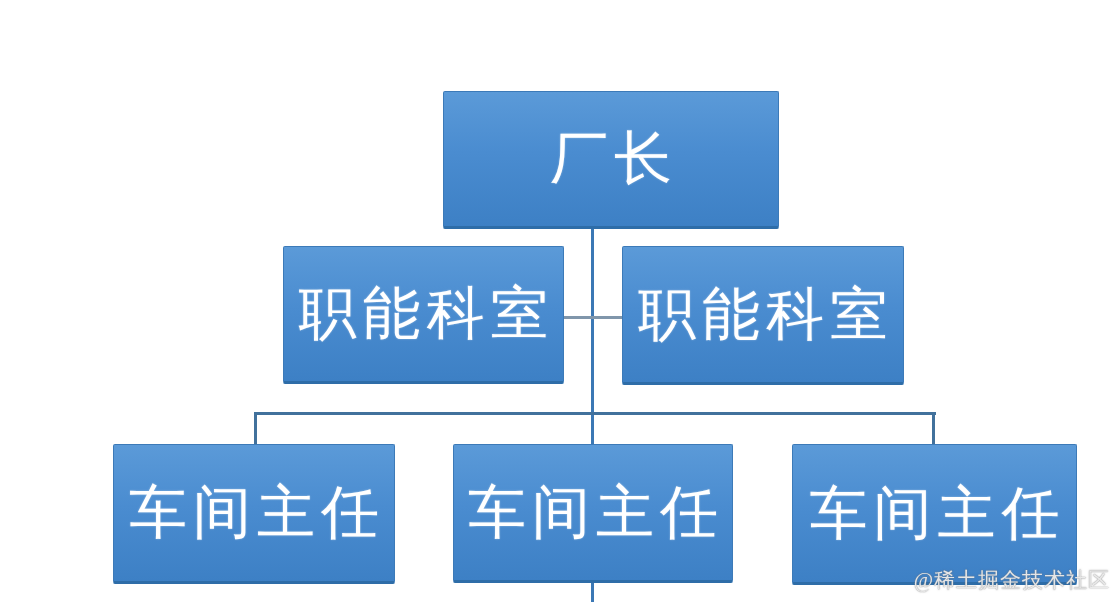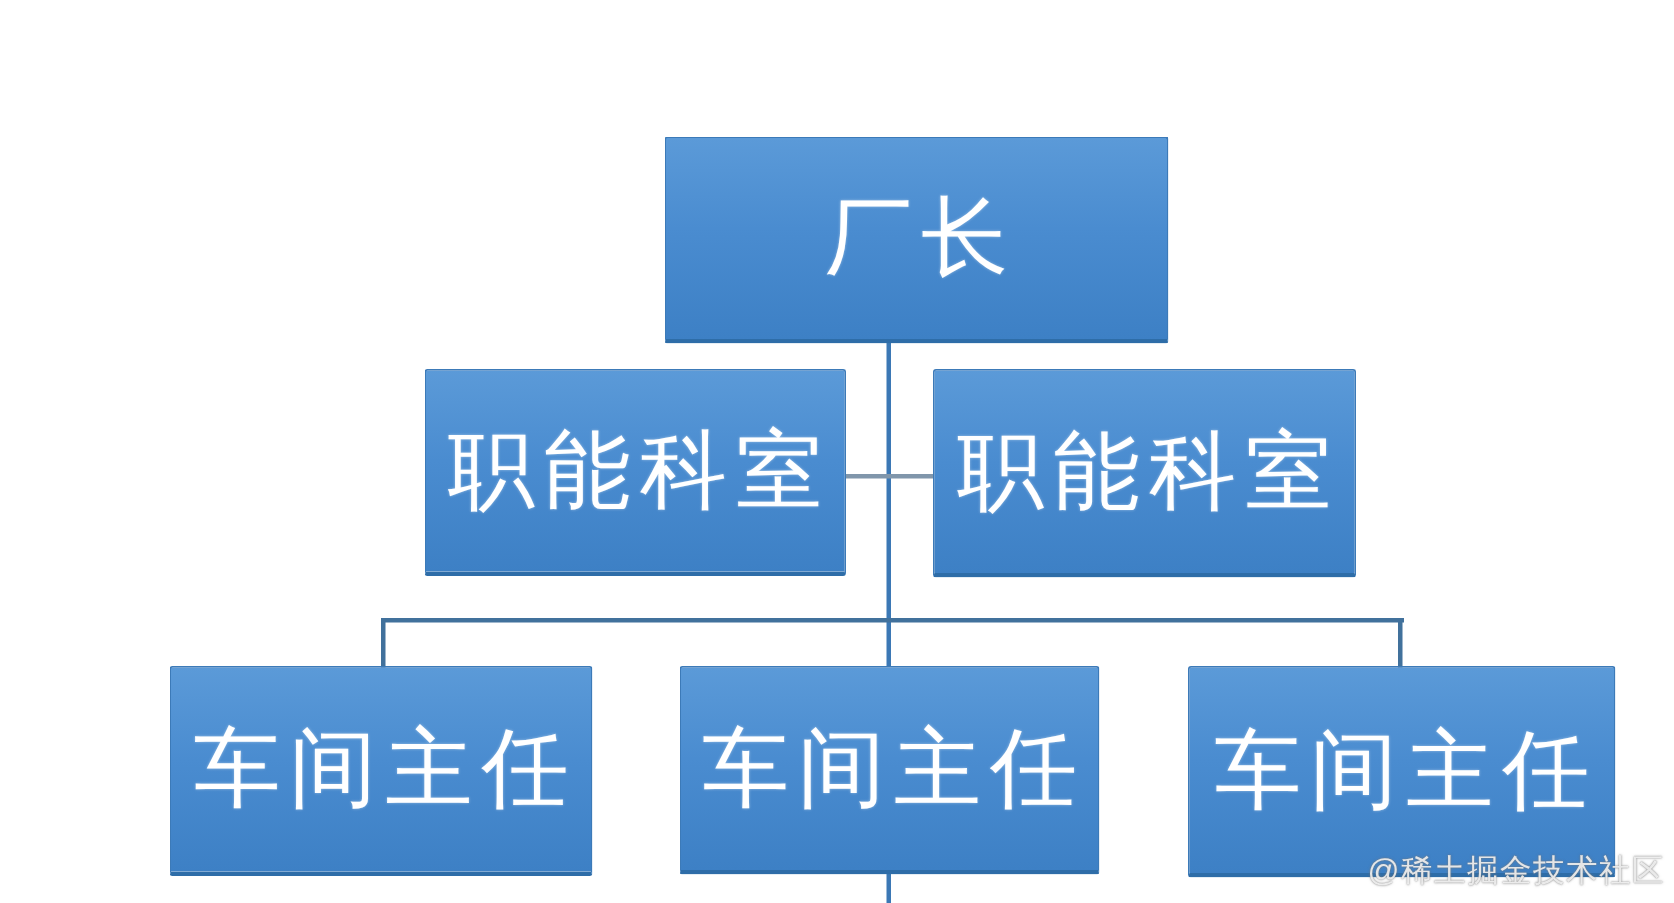--- a/index.html
+++ b/index.html
@@ -46,21 +46,21 @@
   }
   .watermark {
     position: absolute;
     right: 6px;
     bottom: 8px;
     font-size: 21px;
     letter-spacing: 1px;
     color: rgba(255,255,255,0.82);
     text-shadow: 0 0 1px rgba(110,110,110,0.9), 0 0 2px rgba(140,140,140,0.5);
     z-index: 3;
-    font-family: Liberation Sans, sans-serif;
+    font-family: Liberation Serif, serif;
   }
 </style>
 </head>
 <body>
 
 <div class="stage">
 
   <div class="connector" style="left:591px; top:185px; width:3px; height:259px;"></div>
   <div class="connector light" style="left:564px; top:316px; width:58px; height:3px;"></div>
   <div class="connector dark" style="left:254px; top:412px; width:682px; height:3px;"></div>

